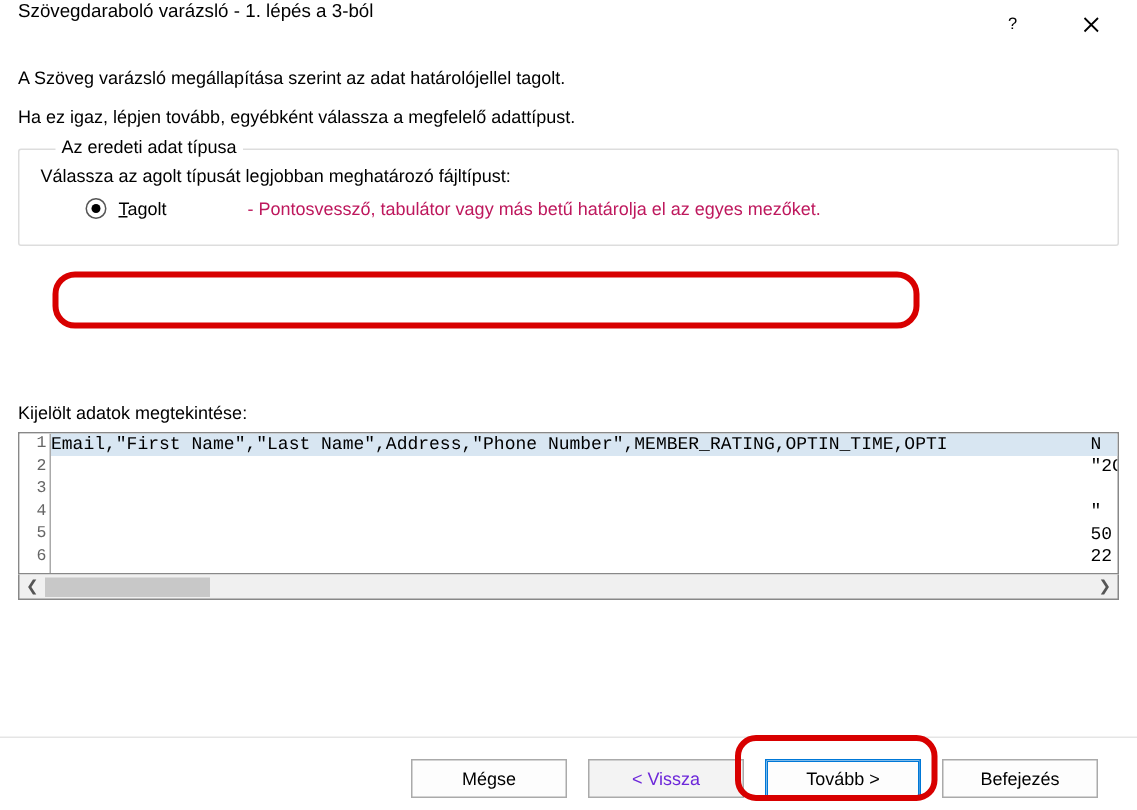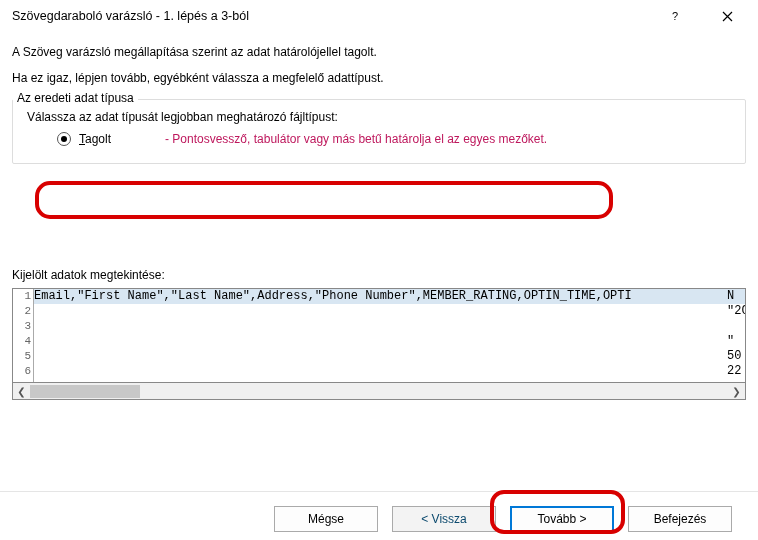--- a/index.html
+++ b/index.html
@@ -1,25 +1,25 @@
 <!DOCTYPE html>
 <html><head>
 <meta charset="utf-8">
 <style>
   html,body{margin:0;padding:0;width:758px;height:540px;font-family:"Segoe UI",Tahoma,sans-serif;font-size:12px;color:#000;background:#fff;overflow:hidden}
   .window{width:758px;height:540px;box-sizing:border-box;background:#fff;display:flex;flex-direction:column}
-  .titlebar{height:32px;display:flex;align-items:center;padding:0 8px;border-bottom:1px solid #fff;background:#fff}
+  .titlebar{height:32px;display:flex;align-items:flex-start;padding:0 8px;border-bottom:1px solid #fff;background:#fff}
   .titlebar .title{flex:1;font-size:12.5px;padding-left:4px}
   .titlebar .ctl{width:46px;height:32px;display:flex;align-items:center;justify-content:center;font-family:"Segoe MDL2 Assets","Segoe UI Symbol",sans-serif;font-size:11px;cursor:pointer}
   .help-q{font-size:15px;font-weight:400;margin-right:6px}
   .content{flex:1;padding:8px 12px 8px 12px;display:flex;flex-direction:column;position:relative}
   .intro{margin:4px 0 8px 0}
   .intro2{margin:4px 0 10px 0}
   .group{border:1px solid #ddd;border-radius:2px;padding:10px 14px 14px 14px;margin-top:4px;position:relative}
-  .group .legend{position:absolute;top:-9px;left:0;background:#fff;padding:0 4px;font-size:12px}
+  .group .legend{position:absolute;top:-9px;left:24px;background:#fff;padding:0 4px;font-size:12px}
   .group .instr{margin-bottom:8px}
   .radio-row{display:flex;align-items:center;margin:3px 0 3px 30px;font-size:12px;gap:8px}
   .radio{width:14px;height:14px;border:1px solid #555;border-radius:50%;display:flex;align-items:center;justify-content:center;box-sizing:border-box;flex-shrink:0}
   .radio.sel::after{content:"";width:6px;height:6px;background:#000;border-radius:50%}
   .radio-label{width:78px}
   .radio-label u{text-decoration:underline}
   .radio-desc{color:#be185d}
   .annot1{position:absolute;top:148px;left:35px;width:570px;height:30px;border:4px solid #d80000;border-radius:15px;pointer-events:none}
   .preview-label{margin-top:104px;margin-bottom:6px}
   .preview-box{border:1px solid #888;height:95px;display:flex;font-family:"Courier New",monospace;font-size:12px;overflow:hidden;box-sizing:border-box}
@@ -29,21 +29,21 @@
   .pv-lines .row{height:15px;overflow:hidden}
   .pv-lines .row.first{background:#d8e6f2}
   .pv-partial{position:absolute;top:0;right:0;text-align:left;width:18px;overflow:hidden}
   .pv-partial .row{height:15px}
   .hscroll{height:17px;border:1px solid #888;border-top:none;display:flex;align-items:center;background:#f0f0f0;box-sizing:border-box}
   .hs-arrow{width:17px;height:15px;display:flex;align-items:center;justify-content:center;font-size:10px;color:#555;cursor:pointer}
   .hs-track{flex:1;height:15px;position:relative}
   .hs-thumb{position:absolute;left:0;top:1px;height:13px;width:110px;background:#c8c8c8}
   .btnrow{display:flex;justify-content:flex-end;gap:14px;padding:14px 26px 8px 0}
   .btn{width:102px;height:24px;border:1px solid #aaa;background:#fdfdfd;font-size:12px;display:flex;align-items:center;justify-content:center;cursor:pointer}
-  .btn.disabled{color:#0c4a6e;background:#f3f3f3;cursor:default}
+  .btn.disabled{color:#6d28d9;background:#f3f3f3;cursor:default}
   .btn.default{border:1px solid #0078d7;box-shadow:inset 0 0 0 1px #0078d7}
   .annot2{position:absolute;bottom:6px;right:133px;width:127px;height:36px;border:4px solid #d80000;border-radius:14px;pointer-events:none}
   .rule{border:none;border-bottom:1px solid #e5e5e5;margin:0 -12px}
 </style>
 </head>
 <body>
 
 <div class="window">
 
   <div class="titlebar">
@@ -56,21 +56,21 @@
     </div>
   </div>
 
   <div class="content">
 
     <div class="intro">A Szöveg varázsló megállapítása szerint az adat határolójellel tagolt.</div>
     <div class="intro2">Ha ez igaz, lépjen tovább, egyébként válassza a megfelelő adattípust.</div>
 
     <div class="group">
       <div class="legend">Az eredeti adat típusa</div>
-      <div class="instr">Válassza az adat típusát legjobban meghatározó fájltípust:</div>
+      <div class="instr">Válassza az agolt típusát legjobban meghatározó fájltípust:</div>
 
       <div class="radio-row">
         <span class="radio sel"></span>
         <span class="radio-label"><u>T</u><span>agolt</span></span>
         <span class="radio-desc">- Pontosvessző, tabulátor vagy más betű határolja el az egyes mezőket.</span>
       </div>
 
     </div>
 
     <div class="annot1"></div>

